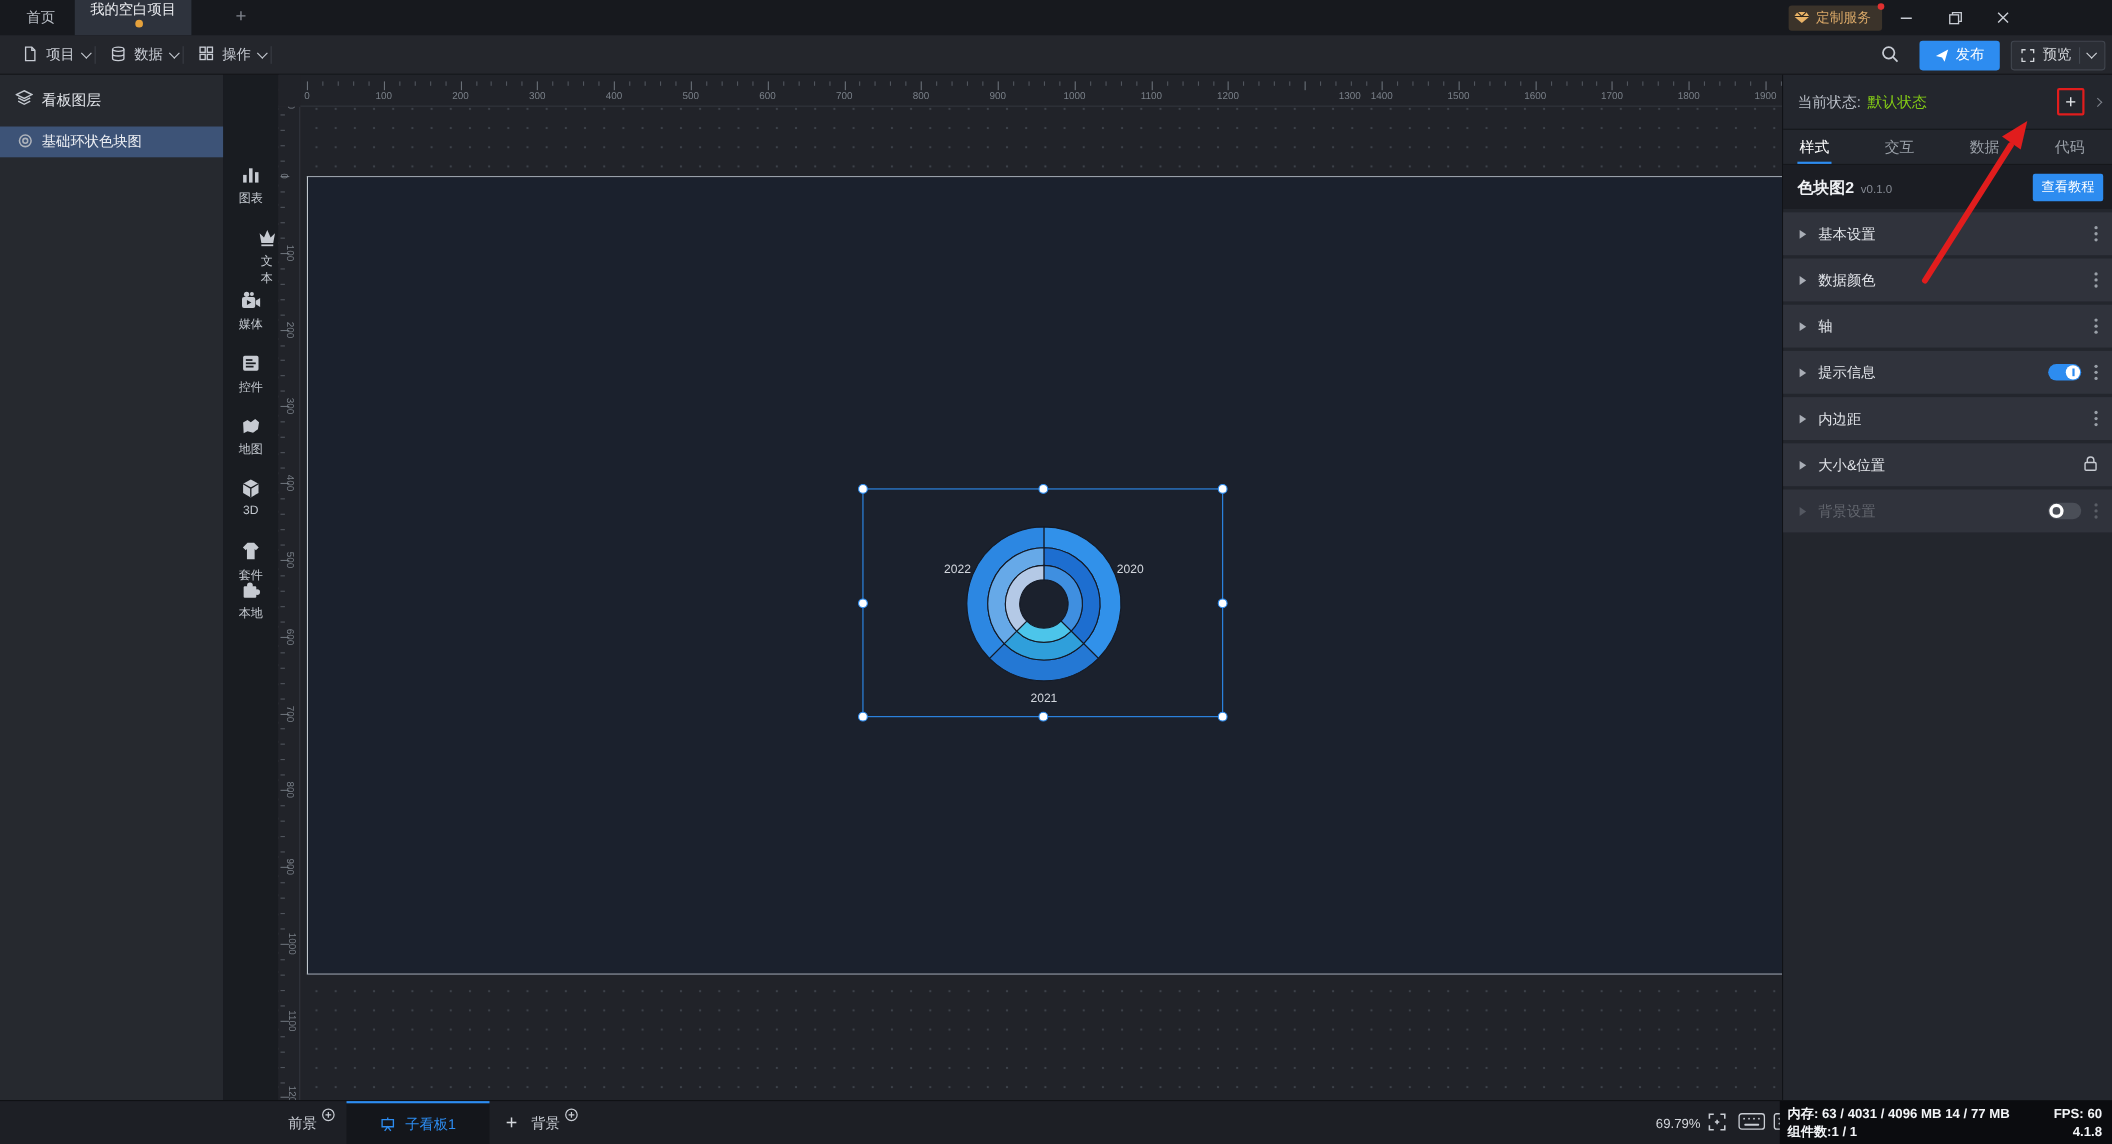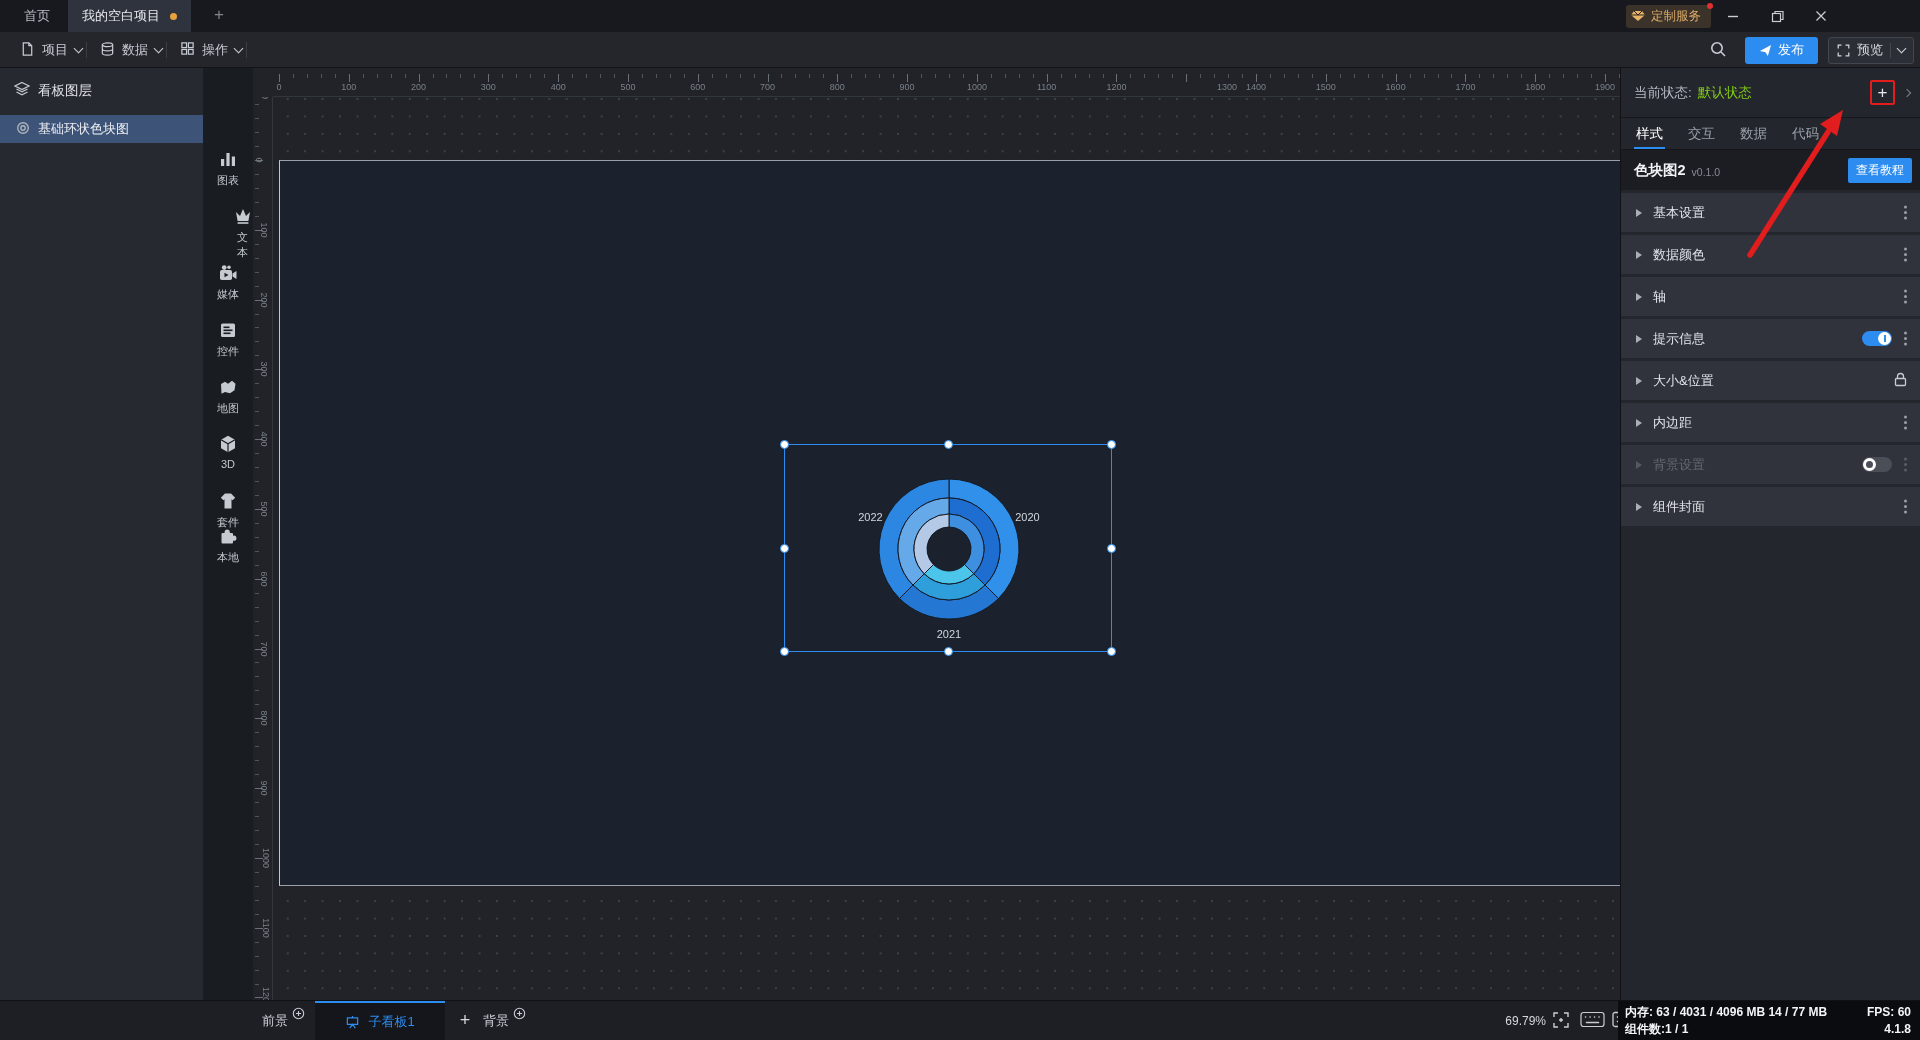--- a/index.html
+++ b/index.html
@@ -2,21 +2,21 @@
 <html><head>
 <meta charset="utf-8">
 <style>
   * { margin:0; padding:0; box-sizing:border-box; }
   html,body { width:1920px; height:1040px; overflow:hidden; }
   body { position:relative; background:#17191e; font-family:"Liberation Sans","DejaVu Sans",sans-serif; color:#c8ccd4; font-size:13px; }
 
   
   #titlebar { position:absolute; left:0; top:0; width:1920px; height:32px; background:#17191e; }
   .tt-tab { position:absolute; top:0; height:32px; display:flex; align-items:center; padding:0 14px; color:#b9bec6; cursor:default; }
-  .tt-tab.active { background:#2e333d; color:#e8eaee; }
+  .tt-tab.active { background:#2e333d; color:#e8eaee;flex-direction:column; }
   .tt-dot { width:7px; height:7px; border-radius:50%; margin-left:10px; }
   #new-tab { position:absolute; left:206px; top:0; width:26px; height:32px; text-align:center; line-height:30px; font-size:17px; color:#80858e; }
   #service-pill { position:absolute; left:1626px; top:5px; height:23px; background:#3b332a; border-radius:3px; display:flex; align-items:center; padding:0 10px 0 25px; color:#d9a868; font-size:12.5px; }
   #service-pill .gem { position:absolute; left:4px; top:3px; }
   #service-pill .reddot { position:absolute; right:-2px; top:-2px; width:6px; height:6px; border-radius:50%; background:#e03030; }
   .winbtn { position:absolute; top:0; width:34px; height:32px; display:flex; align-items:center; justify-content:center; color:#c8ccd4; }
   .winbtn svg { display:block; }
 
   
   #menubar { position:absolute; left:0; top:32px; width:1920px; height:36px; background:#24262c; border-bottom:1px solid #121418; }
@@ -56,21 +56,21 @@
   
   #selection { position:absolute; left:531px; top:376px; width:328px; height:208px; border:1px solid #2d8cf0; }
   .handle { position:absolute; width:9px; height:9px; border-radius:50%; background:#fff; border:1.5px solid #2d8cf0; }
 
   
   #right-panel { position:absolute; left:1620px; top:68px; width:300px; height:932px; background:#23262d; border-left:1px solid #101216; }
   #state-row { height:50px; border-bottom:1px solid #15171b; display:flex; align-items:center; padding:0 10px 0 13px; font-size:13.5px; }
   #state-row .lbl { color:#b7bcc4; } #state-row .val { color:#84cc16; margin-left:6px; }
   #add-state-btn { margin-left:auto; width:25px; height:25px; background:transparent; color:#e4e7eb; font-size:17px; line-height:21px; border-radius:2px; }
   #state-chev { width:6px; height:6px; border-right:1.5px solid #7d828b; border-bottom:1.5px solid #7d828b; transform:rotate(-45deg); margin-left:9px; }
-  #rp-tabs { height:32px; display:flex; padding-left:15px; border-bottom:1px solid #15171b; }
+  #rp-tabs { height:32px; display:flex; padding-left:15px; border-bottom:1px solid #15171b;justify-content:space-between; }
   .rtab { margin-right:25px; line-height:31px; color:#9aa0a8; position:relative; font-size:13.5px; }
   .rtab.active { color:#ffffff; }
   .rtab.active::after { content:""; position:absolute; left:-2px; right:-2px; bottom:0; height:2px; background:#2d8cf0; }
   #component-row { height:40px; background:#1b1d23; display:flex; align-items:center; padding:0 8px 0 13px; }
   #component-row .cname { color:#f0f2f5; font-size:14.5px; font-weight:bold; }
   #component-row .cver { color:#868b94; font-size:10.5px; margin-left:6px; margin-top:3px; }
   #tutorial-btn { margin-left:auto; background:#2d8cf0; color:#fff; border:none; border-radius:2px; font-size:12px; padding:4px 8px; }
   #sections { margin-top:3px; }
   .section { height:39px; background:#30333c; margin-bottom:3px; display:flex; align-items:center; padding:0 13px 0 15px; }
   .section .caret { width:0; height:0; border-top:4.5px solid transparent; border-bottom:4.5px solid transparent; border-left:6px solid #a9aeb6; }
@@ -577,52 +577,45 @@
         <span class="slabel">提示信息</span>
         <span class="sec-right">
           <span class="toggle on">
             <span class="knob"></span>
           </span>
           <span class="kebab"></span>
         </span>
       </div>
       <div class="section">
         <span class="caret"></span>
+        <span class="slabel">内边距</span>
+        <span class="sec-right">
+          <span class="kebab"></span>
+        </span>
+      </div>
+      <div class="section">
+        <span class="caret"></span>
         <span class="slabel">大小&amp;位置</span>
         <span class="sec-right">
           <span><svg width="13" height="15" viewBox="0 0 13 15" fill="none" stroke="#c7cbd2" stroke-width="1.3">
               <rect x="1.5" y="6.5" width="10" height="7" rx="1"></rect>
               <path d="M3.5 6.5V4.5a3 3 0 016 0v2"></path>
             </svg></span>
-        </span>
-      </div>
-      <div class="section">
-        <span class="caret"></span>
-        <span class="slabel">内边距</span>
-        <span class="sec-right">
-          <span class="kebab"></span>
         </span>
       </div>
       <div class="section dim">
         <span class="caret"></span>
         <span class="slabel">背景设置</span>
         <span class="sec-right">
           <span class="toggle off">
             <span class="knob"></span>
           </span>
           <span class="kebab"></span>
         </span>
       </div>
-      <div class="section">
-        <span class="caret"></span>
-        <span class="slabel">组件封面</span>
-        <span class="sec-right">
-          <span class="kebab"></span>
-        </span>
-      </div>
     </div>
 </div>
 
 <div id="bottom-bar">
   <div class="bb-group" style="left:262px">
     <span>前景</span>
     <span class="circle-plus">
       <svg width="13" height="13" viewBox="0 0 14 14" fill="none" stroke="#c9cdd4" stroke-width="1.2">
           <circle cx="7" cy="7" r="5.6"></circle>
           <path d="M7 4.2v5.6M4.2 7h5.6"></path>

